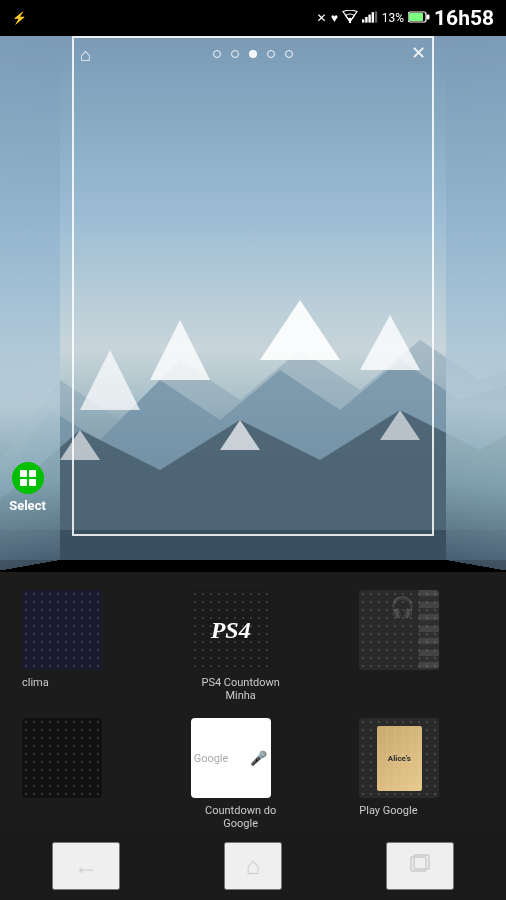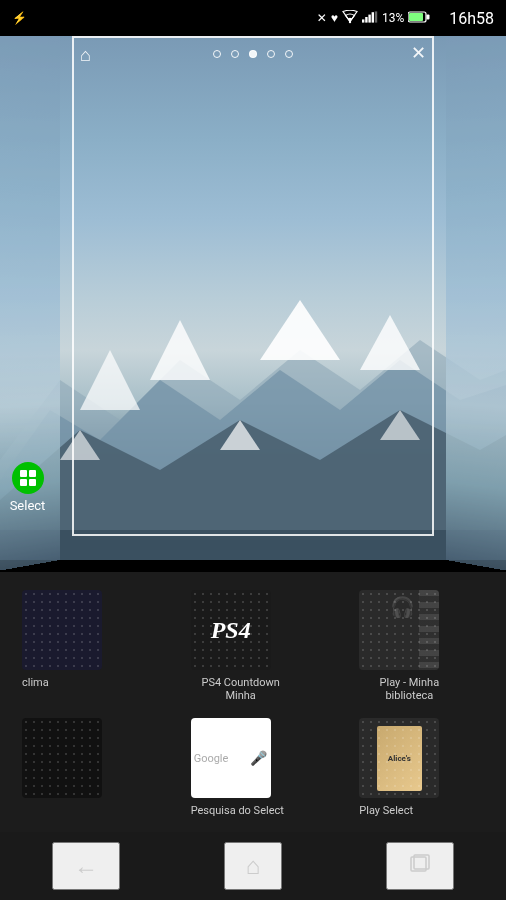--- a/index.html
+++ b/index.html
@@ -30,23 +30,22 @@
       align-items: center;
       gap: 4px;
     }
     .status-right {
       display: flex;
       align-items: center;
       gap: 4px;
     }
     .status-time {
       color: #fff;
-      font-size: 16px;
-      font-weight: normal;
-      margin-left: 15px;
+      font-size: 21px;
+      font-weight: bold;
     }
     .status-icon {
       color: #fff;
       font-size: 12px;
     }
 
     
     #wallpaper-area {
       position: absolute;
       top: 36px;
@@ -175,21 +174,21 @@
       width: 16px;
       height: 16px;
     }
     .grid-cell {
       background: #fff;
       border-radius: 1px;
     }
     #select-label {
       color: #fff;
       font-size: 13px;
-      font-weight: 400;
+      font-weight: 700;
     }
 
     
     #widget-tray {
       position: absolute;
       top: 572px;
       left: 0;
       width: 506px;
       height: 260px;
       background: rgba(30,30,30,0.92);
@@ -462,47 +461,46 @@
     </div>
     <span class="widget-label">PS4 Countdown Minha</span>
   </div>
 
   <div class="widget-item">
     <div class="widget-thumbnail play-thumb">
       <div class="film-strip"></div>
       <span class="headphone-icon-bg">🎧</span>
       <div class="dot-grid-overlay"></div>
     </div>
-    <span class="widget-label">Play - Minha biblioteca</span>
   </div>
 
   <div class="widget-item">
     <div class="widget-thumbnail black-thumb">
       <div class="dot-grid-overlay"></div>
     </div>
     <span class="widget-label"></span>
   </div>
 
   <div class="widget-item">
     <div class="widget-thumbnail" style="background:#fff;border-radius:4px;padding:2px;justify-content:center;flex-direction:column;gap:2px;">
       <div class="google-search-thumb">
         <span class="google-text">Google</span>
         <span class="mic-icon">🎤</span>
       </div>
       <div class="dot-grid-overlay"></div>
     </div>
-    <span class="widget-label">Pesquisa do Select</span>
+    <span class="widget-label">Countdown do Google</span>
   </div>
 
   <div class="widget-item">
     <div class="widget-thumbnail play-livros-thumb">
       <div class="book-cover">Alice's</div>
       <div class="dot-grid-overlay"></div>
     </div>
-    <span class="widget-label">Play Select</span>
+    <span class="widget-label">Play Google</span>
   </div>
 
 </div>
 
 <div id="nav-bar">
   <button class="nav-button">←</button>
   <button class="nav-button">⌂</button>
   <button class="nav-button">
     <svg width="24" height="20" viewBox="0 0 24 20" fill="none" stroke="#ccc" stroke-width="1.5">
       <rect x="3" y="3" width="15" height="14" rx="1"></rect>

